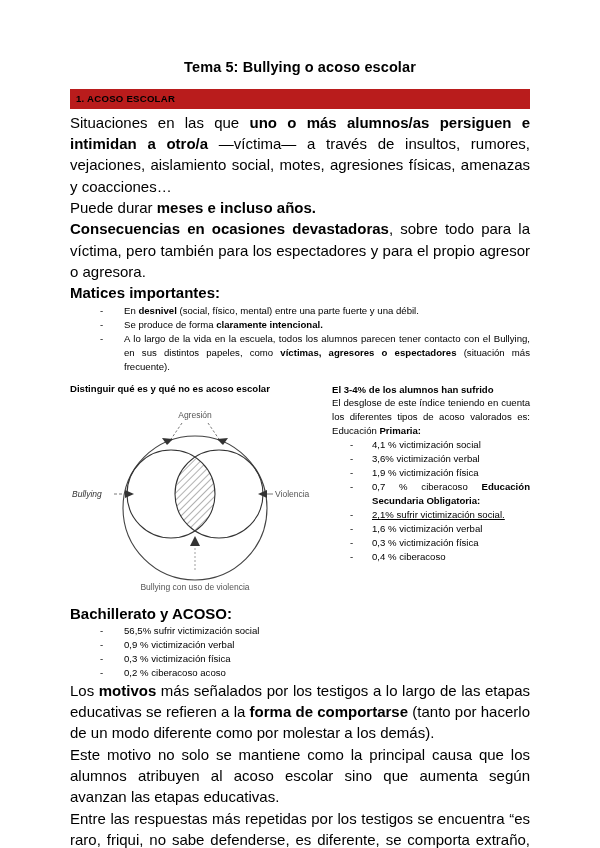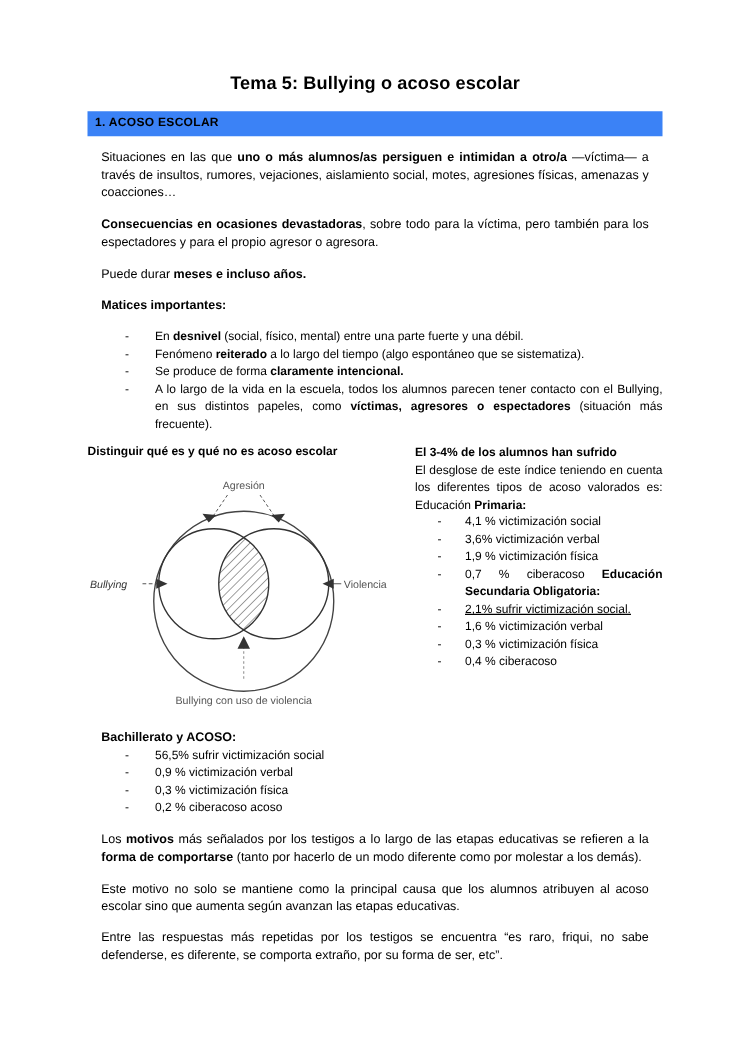--- a/index.html
+++ b/index.html
@@ -30,31 +30,31 @@
   }
   .doc-title {
     font-size: 14.5px;
     font-weight: bold;
     text-align: center;
     letter-spacing: 0.1px;
     margin: 0 0 12px 0;
     line-height: 1.3;
   }
   .section-bar {
-    background: #3b82f6;
+    background: #b91c1c;
     padding: 4px 6px 5px 6px;
     font-size: 9.6px;
     font-weight: bold;
     letter-spacing: 0.25px;
     margin-bottom: 3px;
   }
   p.body {
-    font-size: 10px;
+    font-size: 15px;
     line-height: 1.42;
-    margin: 11px;
+    margin: 0;
     text-align: justify;
     text-justify: inter-word;
   }
   p.body.nojust { text-align: left; }
   b, strong { font-weight: bold; }
   ul.dashes {
     list-style: none;
     margin: 0;
     padding: 0 0 0 30px;
     font-size: 9.6px;
@@ -116,29 +116,28 @@
 
 <div class="page">
   <div class="content">
 
     <h1 class="doc-title">Tema 5: Bullying o acoso escolar</h1>
 
     <div class="section-bar">1. ACOSO ESCOLAR</div>
 
     <p class="body"><span>Situaciones en las que </span><b>uno o más alumnos/as persiguen e intimidan a otro/a</b><span> —víctima— a través de insultos, rumores, vejaciones, aislamiento social, motes, agresiones físicas, amenazas y coacciones…</span></p>
 
+    <p class="body nojust"><span>Puede durar </span><b>meses e incluso años.</b></p>
+
     <p class="body"><b>Consecuencias en ocasiones devastadoras</b><span>, sobre todo para la víctima, pero también para los espectadores y para el propio agresor o agresora.</span></p>
-
-    <p class="body nojust"><span>Puede durar </span><b>meses e incluso años.</b></p>
 
     <p class="body nojust"><b>Matices importantes:</b></p>
 
     <ul class="dashes">
       <li><span>En </span><b>desnivel</b><span> (social, físico, mental) entre una parte fuerte y una débil.</span></li>
-      <li><span>Fenómeno </span><b>reiterado</b><span> a lo largo del tiempo (algo espontáneo que se sistematiza).</span></li>
       <li><span>Se produce de forma </span><b>claramente intencional.</b><span></span></li>
       <li style="text-align:justify;"><span>A lo largo de la vida en la escuela, todos los alumnos parecen tener contacto con el Bullying, en sus distintos papeles, como </span><b>víctimas, agresores o espectadores</b><span> (situación más frecuente).</span></li>
     </ul>
 
     <div class="cols">
 
       <div class="col-left">
         <p class="diagram-caption">Distinguir qué es y qué no es acoso escolar</p>
 
         <div class="diagram-wrap">

